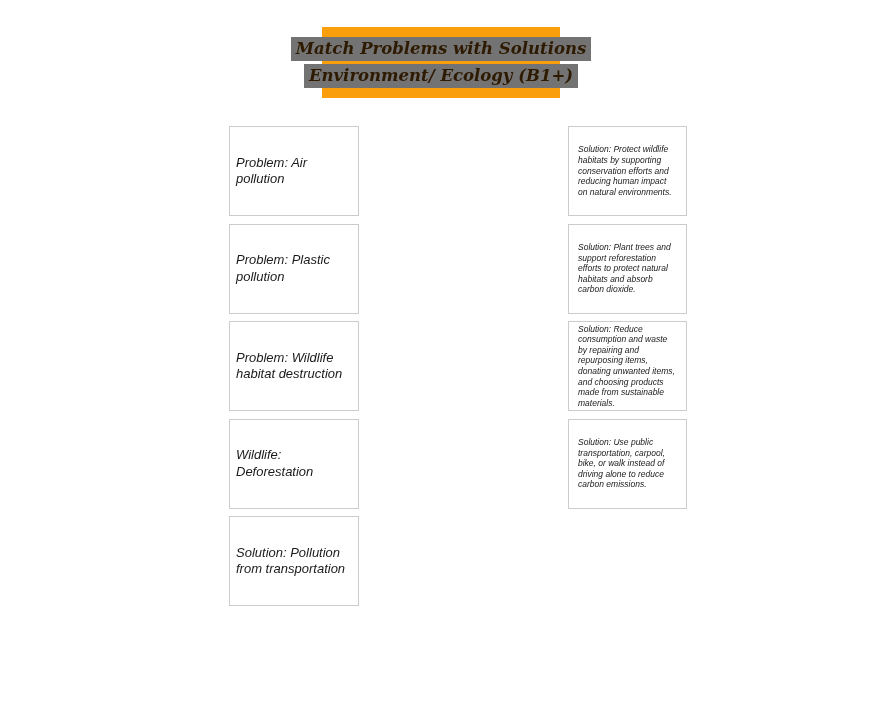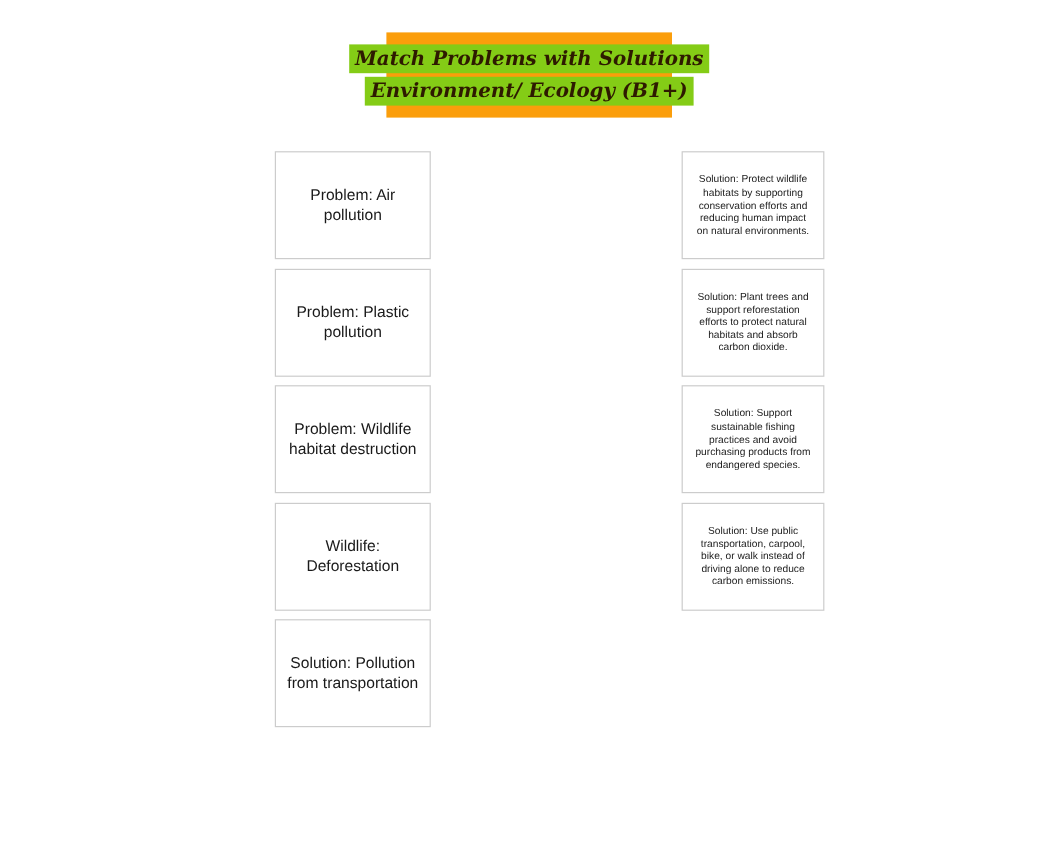--- a/index.html
+++ b/index.html
@@ -26,21 +26,21 @@
     background: #FB9E0B;
     display: flex;
     flex-direction: column;
     align-items: center;
     justify-content: center;
     gap: 3px;
     box-sizing: border-box;
   }
   .banner .hl {
     display: inline-block;
-    background: #84cc16;
+    background: #737373;
     color: #2E1A00;
     font-family: "DejaVu Serif", serif;
     font-style: italic;
     font-weight: 700;
     font-size: 16.5px;
     line-height: 1.2;
     padding: 2px 5px;
     white-space: nowrap;
   }
 
@@ -56,23 +56,23 @@
   .col-solutions { left: 568px; width: 119px; }
 
   .card {
     box-sizing: border-box;
     height: 90px;
     background: #FFFFFF;
     border: 1px solid #CCCCCC;
     display: flex;
     align-items: center;
     justify-content: center;
-    text-align: center;
     color: #1A1A1A;
     cursor: pointer;
+    font-style: italic;
   }
   .card.problem {
     font-size: 13px;
     line-height: 1.25;
     padding: 4px 6px;
   }
   .card.solution {
     font-size: 8.5px;
     line-height: 1.25;
     padding: 4px 9px;
@@ -107,20 +107,20 @@
   </div>
 
   <div class="col col-solutions">
     <div class="card solution">
       <span>Solution: Protect wildlife habitats by supporting conservation efforts and reducing human impact on natural environments.</span>
     </div>
     <div class="card solution">
       <span>Solution: Plant trees and support reforestation efforts to protect natural habitats and absorb carbon dioxide.</span>
     </div>
     <div class="card solution">
-      <span>Solution: Support sustainable fishing practices and avoid purchasing products from endangered species.</span>
+      <span>Solution: Reduce consumption and waste by repairing and repurposing items, donating unwanted items, and choosing products made from sustainable materials.</span>
     </div>
     <div class="card solution">
       <span>Solution: Use public transportation, carpool, bike, or walk instead of driving alone to reduce carbon emissions.</span>
     </div>
   </div>
 
 </div>
 
 </body></html>

